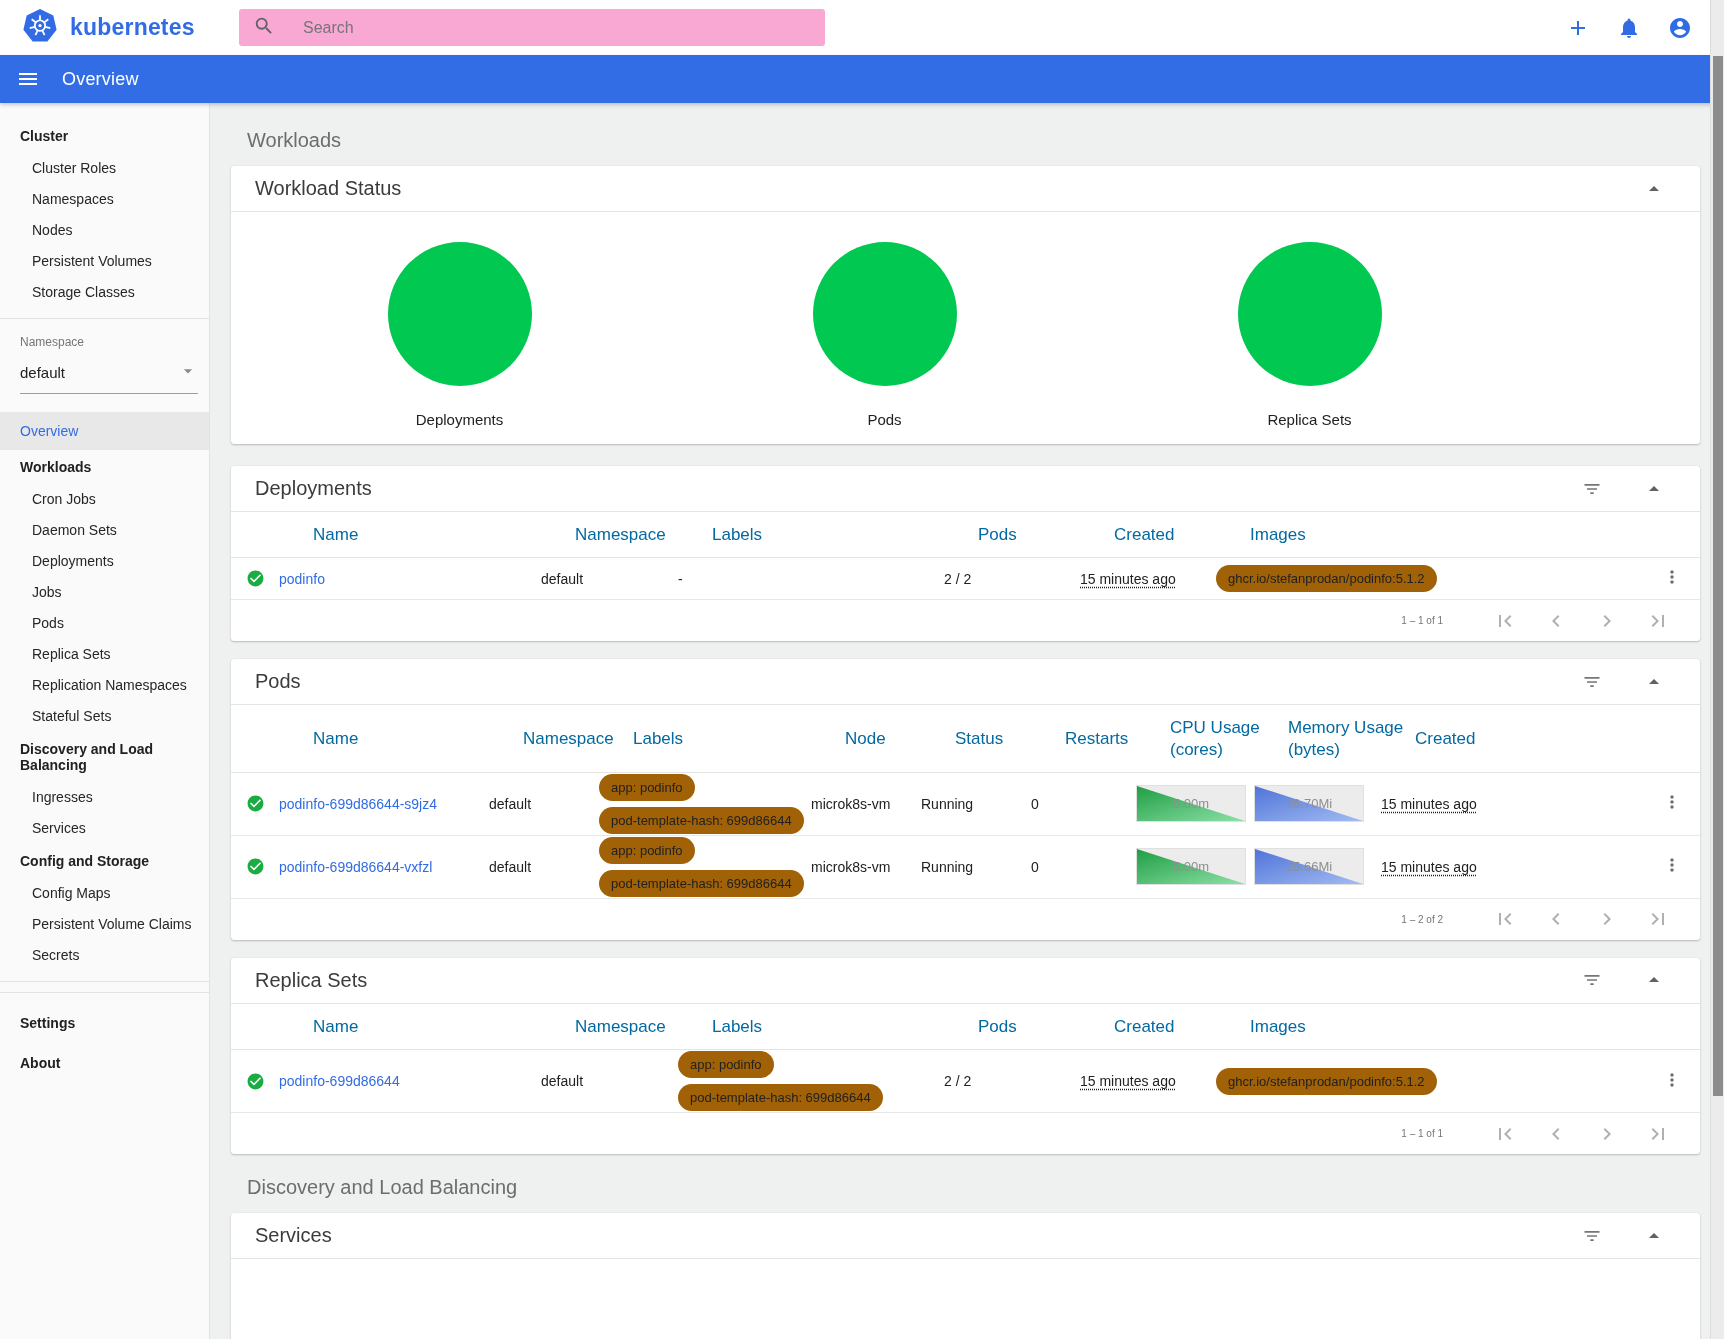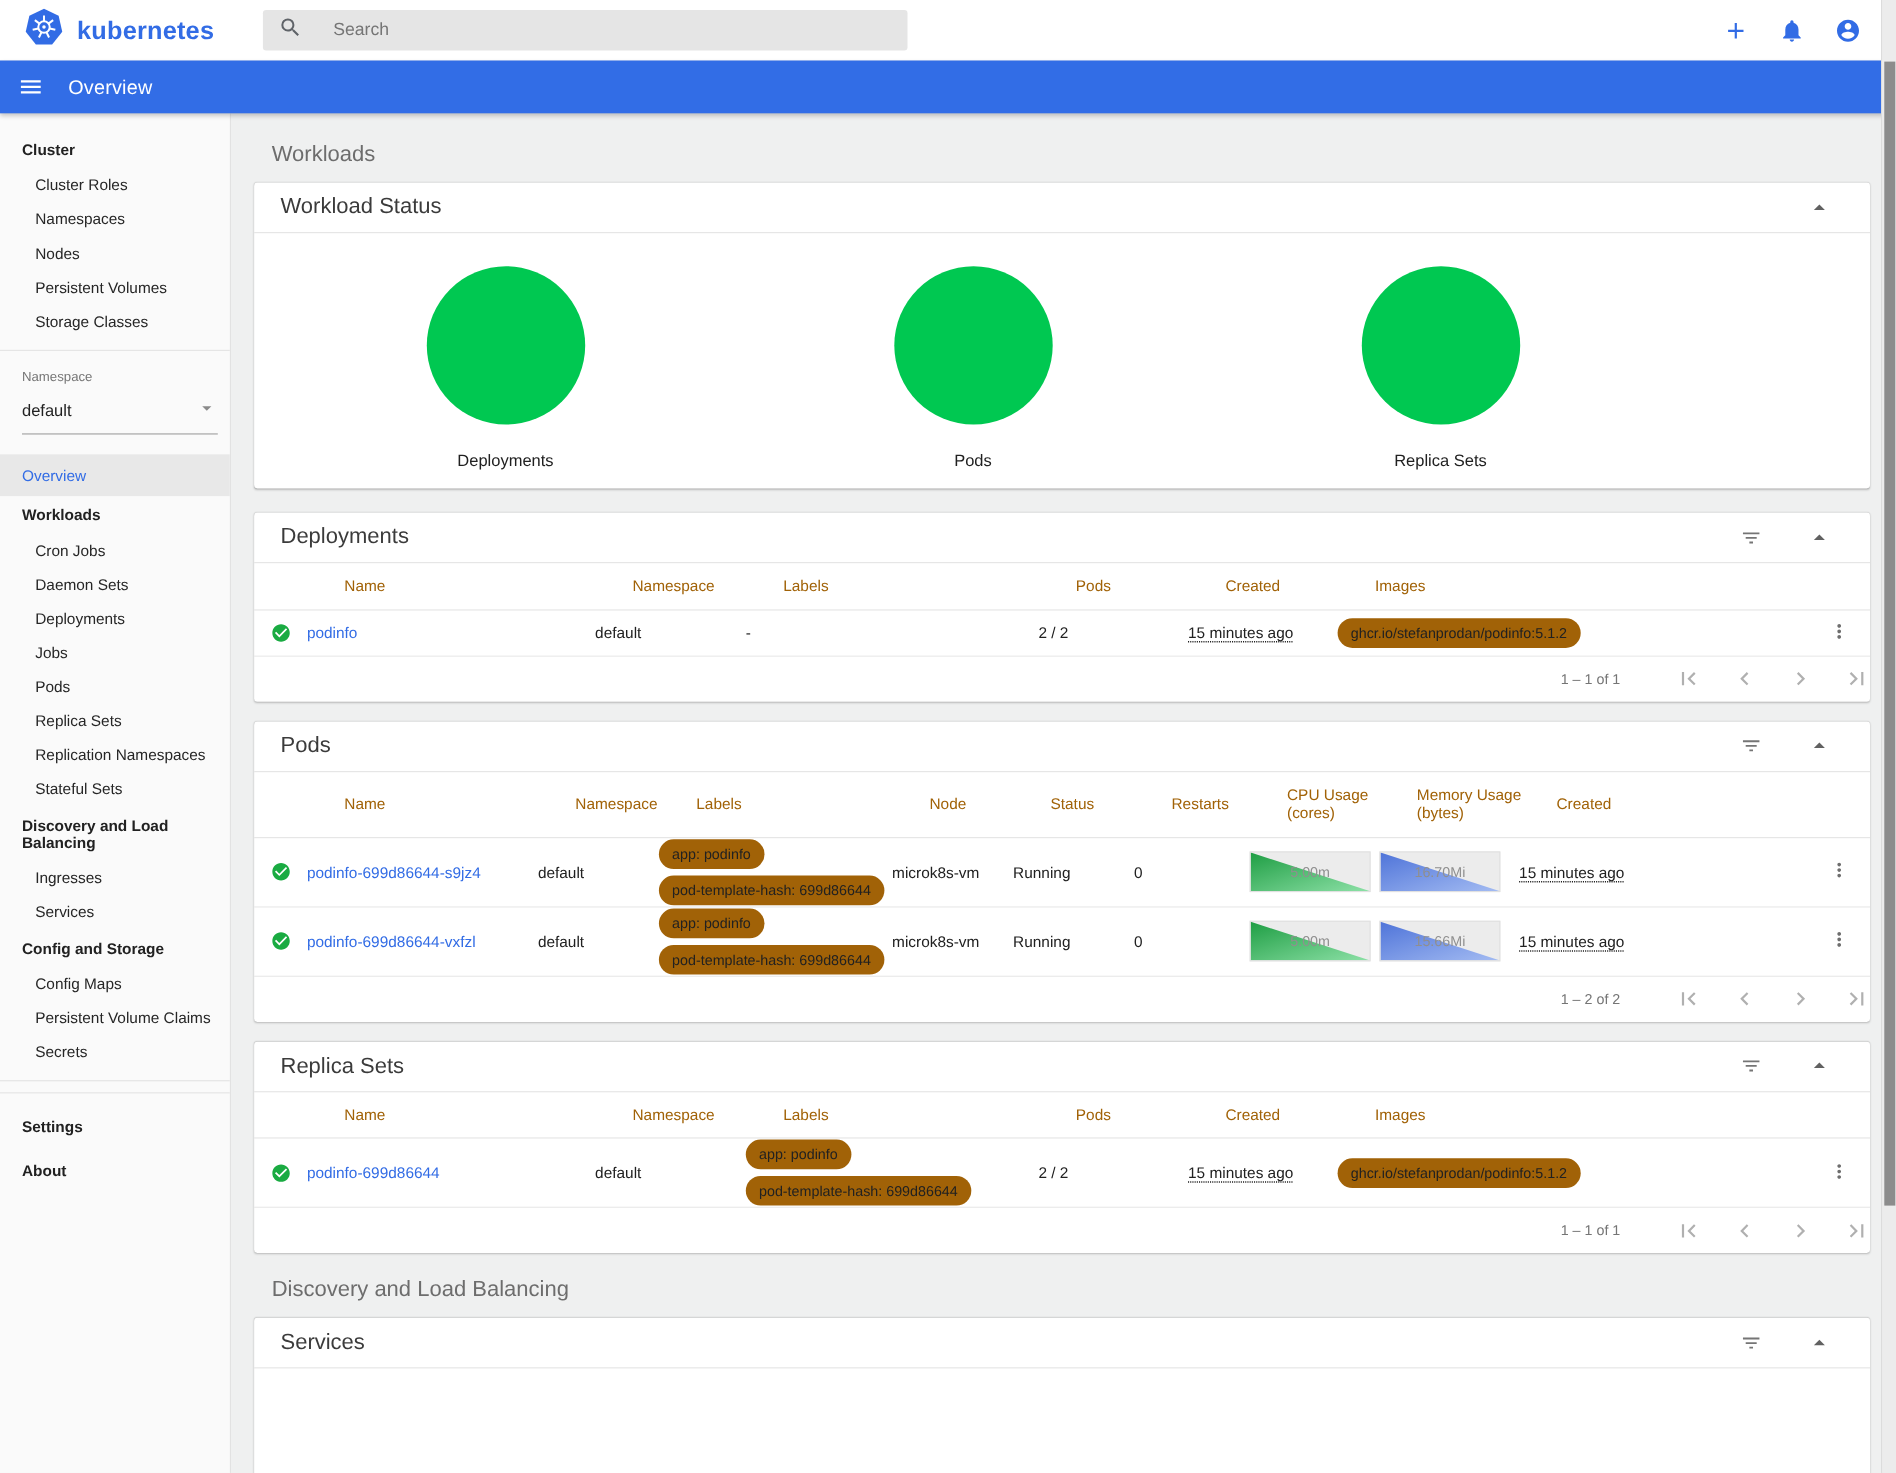--- a/index.html
+++ b/index.html
@@ -12,21 +12,21 @@
   }
 
   
   .top-header {
     height:55px; background:#fff; display:flex; align-items:center;
     padding:0 32px 0 22px;
   }
   .brand { display:flex; align-items:center; gap:12px; width:217px; }
   .brand-word { font-size:23px; font-weight:700; color:#326ce5; letter-spacing:.2px; }
   .search-wrap {
-    width:586px; height:37px; background:#e5e5e5; border-radius:3px;
+    width:586px; height:37px; background:#f9a8d4; border-radius:3px;
     display:flex; align-items:center; padding:0 14px;
   }
   .search-wrap svg { flex:0 0 auto; }
   .search-input {
     border:none; outline:none; background:transparent; margin-left:28px;
     font-size:16px; color:#424242; width:480px;
     font-family:"Liberation Sans", sans-serif;
   }
   .search-input::placeholder { color:#757575; }
   .header-spacer { flex:1; }
@@ -79,21 +79,21 @@
   .card-icons { display:flex; align-items:center; gap:38px; padding-right:24px; }
 
   
   .ws-card { margin-top:14px; }
   .ws-charts { display:flex; padding:0 0 0 16px; height:232px; }
   .ws-chart { width:425px; display:flex; flex-direction:column; align-items:center; }
   .ws-circle { width:144px; height:144px; border-radius:50%; background:#00c851; margin-top:30px; }
   .ws-label { margin-top:25px; font-size:15px; color:#212121; }
 
   
-  .tbl-header { color:#a16207; font-size:14px; font-weight:500; border-bottom:1px solid #e4e4e4;padding-left:34px; }
+  .tbl-header { color:#0369a1; font-size:17px; font-weight:500; border-bottom:1px solid #e4e4e4;padding-left:34px; }
   .tbl-header > div { padding:12px 8px 12px 0; line-height:1.25; }
   .tbl-row { font-size:14px; color:#212121; border-bottom:1px solid #e8e8e8; }
   .tbl-row > div { padding-right:8px; }
   .grid-six { display:grid; grid-template-columns:48px 262px 137px 266px 136px 136px 1fr 56px; align-items:center; }
   .grid-pods { display:grid; grid-template-columns:48px 210px 110px 212px 110px 110px 105px 118px 127px 1fr 56px; align-items:center; }
   .row-h42 { height:42px; }
   .row-h62 { height:63px; }
   .cell-center { display:flex; justify-content:center; align-items:center; padding-right:0 !important; }
   a.res-link { color:#326ce5; text-decoration:none; cursor:pointer; }
   .created { text-decoration:underline dotted; text-underline-offset:3px; color:#212121; }
@@ -106,21 +106,21 @@
 
   .spark { position:relative; width:110px; height:37px; background:#ececec; border:1px solid #e0e0e0; }
   .spark svg { position:absolute; left:0; top:0; width:100%; height:100%; }
   .spark-val {
     position:absolute; inset:0; display:flex; align-items:center; justify-content:center;
     color:#8f8f8f; font-size:13px;
   }
 
   .pagination {
     height:41px; display:flex; align-items:center; justify-content:flex-end;
-    font-size:13px; color:#757575;
+    padding-right:30px; font-size:10px; color:#757575;
   }
   .pag-icons { display:flex; align-items:center; gap:27px; margin-left:50px; }
   .pag-btn { border:none; background:transparent; cursor:pointer; padding:0; width:24px; height:24px; }
 
   .deploy-card { margin-top:22px; }
   .pods-card { margin-top:18px; }
   .rs-card { margin-top:18px; }
   .services-card { margin-top:14px; height:220px; }
 
   

